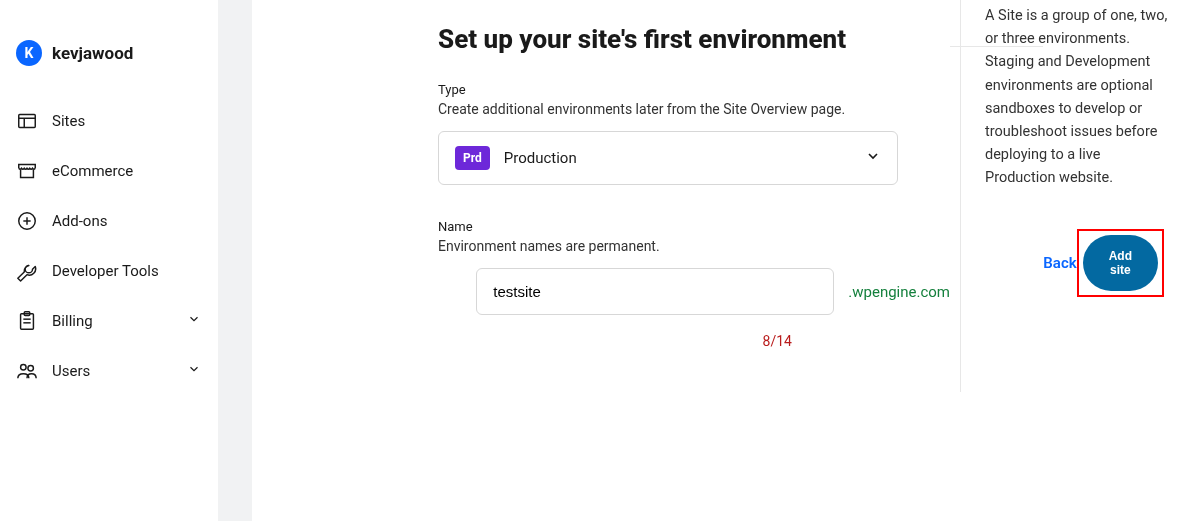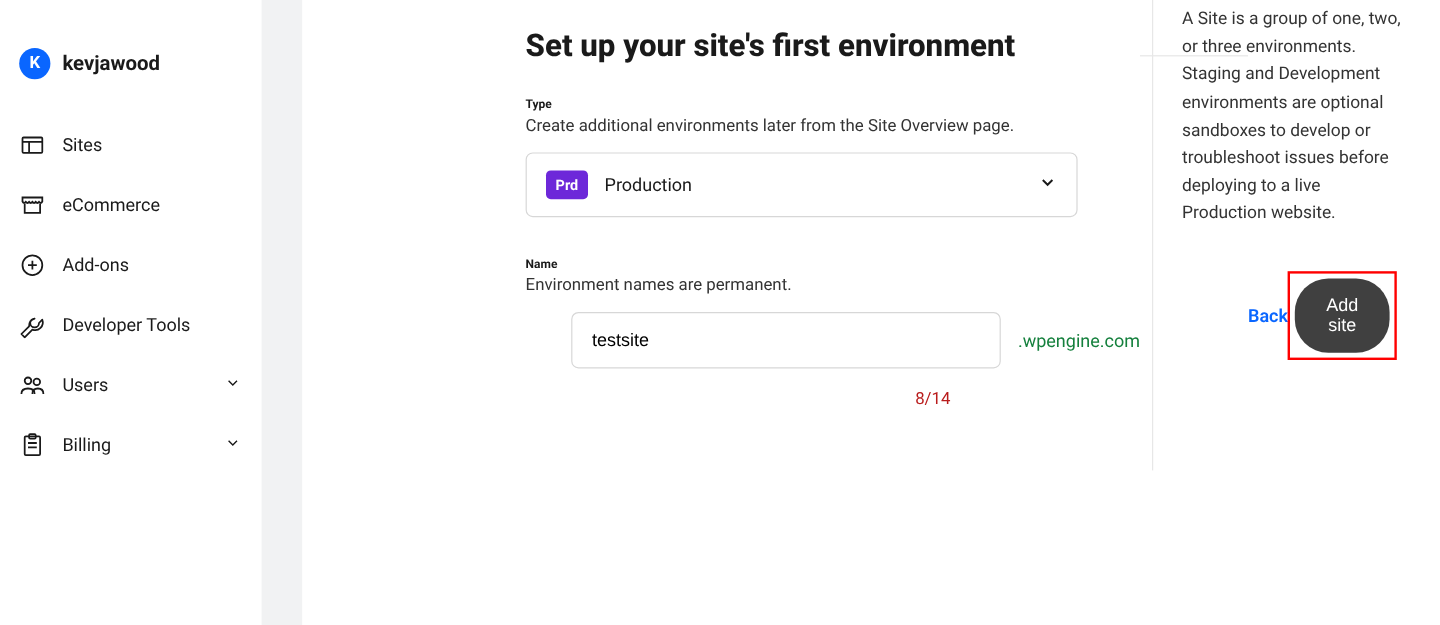--- a/index.html
+++ b/index.html
@@ -67,21 +67,21 @@
     display: flex;
     flex-direction: row;
   }
   .content-wrap {
     display: flex;
     flex: 1;
   }
   .form-col { width: 512px; }
   .page-title { font-size: 26px; font-weight: 800; margin-bottom: 28px; }
   .field-group { margin-bottom: 34px; }
-  .field-label { font-size: 10px; font-weight: 700; margin-bottom: 4px; }
+  .field-label { font-size: 13px; font-weight: 400; margin-bottom: 4px; }
   .field-help { font-size: 14px; color: #333; margin-bottom: 14px; }
 
   .select-box {
     border: 1px solid #d7d7d7;
     border-radius: 6px;
     padding: 14px 16px;
     display: flex;
     align-items: center;
     cursor: pointer;
     width: 460px;
@@ -144,27 +144,27 @@
     font-weight: 600;
     font-size: 15px;
     cursor: pointer;
   }
   .add-site-wrap {
     border: 2px solid #ff0000;
     padding: 4px;
     display: inline-block;
   }
   .add-site-btn {
-    background: #404040;
+    background: #0369a1;
     color: #fff;
     border: none;
     border-radius: 28px;
     padding: 14px 26px;
-    font-size: 15px;
-    font-weight: 400;
+    font-size: 12px;
+    font-weight: 700;
     cursor: pointer;
   }
 </style>
 </head>
 <body>
 
 <div class="layout">
 
   <nav class="sidebar">
     <div class="account">
@@ -210,44 +210,44 @@
         <svg viewBox="0 0 24 24">
             <path d="M14 6 a4 4 0 1 0 4 4 l3 -3 a7 7 0 0 1 -9 9 l-7 7 -3 -3 7 -7 a7 7 0 0 1 5 -7 z" stroke-linejoin="round"></path>
           </svg>
       </span>
       <span class="nav-label">Developer Tools</span>
     </div>
 
     <div class="nav-item">
       <span class="nav-icon">
         <svg viewBox="0 0 24 24">
+            <rect x="5" y="4" width="14" height="17" rx="1"></rect>
+            <rect x="9" y="2" width="6" height="4" rx="1"></rect>
+            <line x1="8" y1="10" x2="16" y2="10"></line>
+            <line x1="8" y1="14" x2="16" y2="14"></line>
+          </svg>
+      </span>
+      <span class="nav-label">Billing</span>
+      <span class="chevron">
+        <svg viewBox="0 0 24 24">
+            <polyline points="6 9 12 15 18 9"></polyline>
+          </svg>
+      </span>
+    </div>
+
+    <div class="nav-item">
+      <span class="nav-icon">
+        <svg viewBox="0 0 24 24">
             <circle cx="8" cy="8" r="3"></circle>
             <circle cx="16" cy="9" r="3"></circle>
             <path d="M2 20 q0 -5 6 -5 q6 0 6 5"></path>
             <path d="M12 20 q0 -5 5 -5 q5 0 5 5"></path>
           </svg>
       </span>
       <span class="nav-label">Users</span>
-      <span class="chevron">
-        <svg viewBox="0 0 24 24">
-            <polyline points="6 9 12 15 18 9"></polyline>
-          </svg>
-      </span>
-    </div>
-
-    <div class="nav-item">
-      <span class="nav-icon">
-        <svg viewBox="0 0 24 24">
-            <rect x="5" y="4" width="14" height="17" rx="1"></rect>
-            <rect x="9" y="2" width="6" height="4" rx="1"></rect>
-            <line x1="8" y1="10" x2="16" y2="10"></line>
-            <line x1="8" y1="14" x2="16" y2="14"></line>
-          </svg>
-      </span>
-      <span class="nav-label">Billing</span>
       <span class="chevron">
         <svg viewBox="0 0 24 24">
             <polyline points="6 9 12 15 18 9"></polyline>
           </svg>
       </span>
     </div>
   </nav>
 
   <div class="gutter"></div>
 

